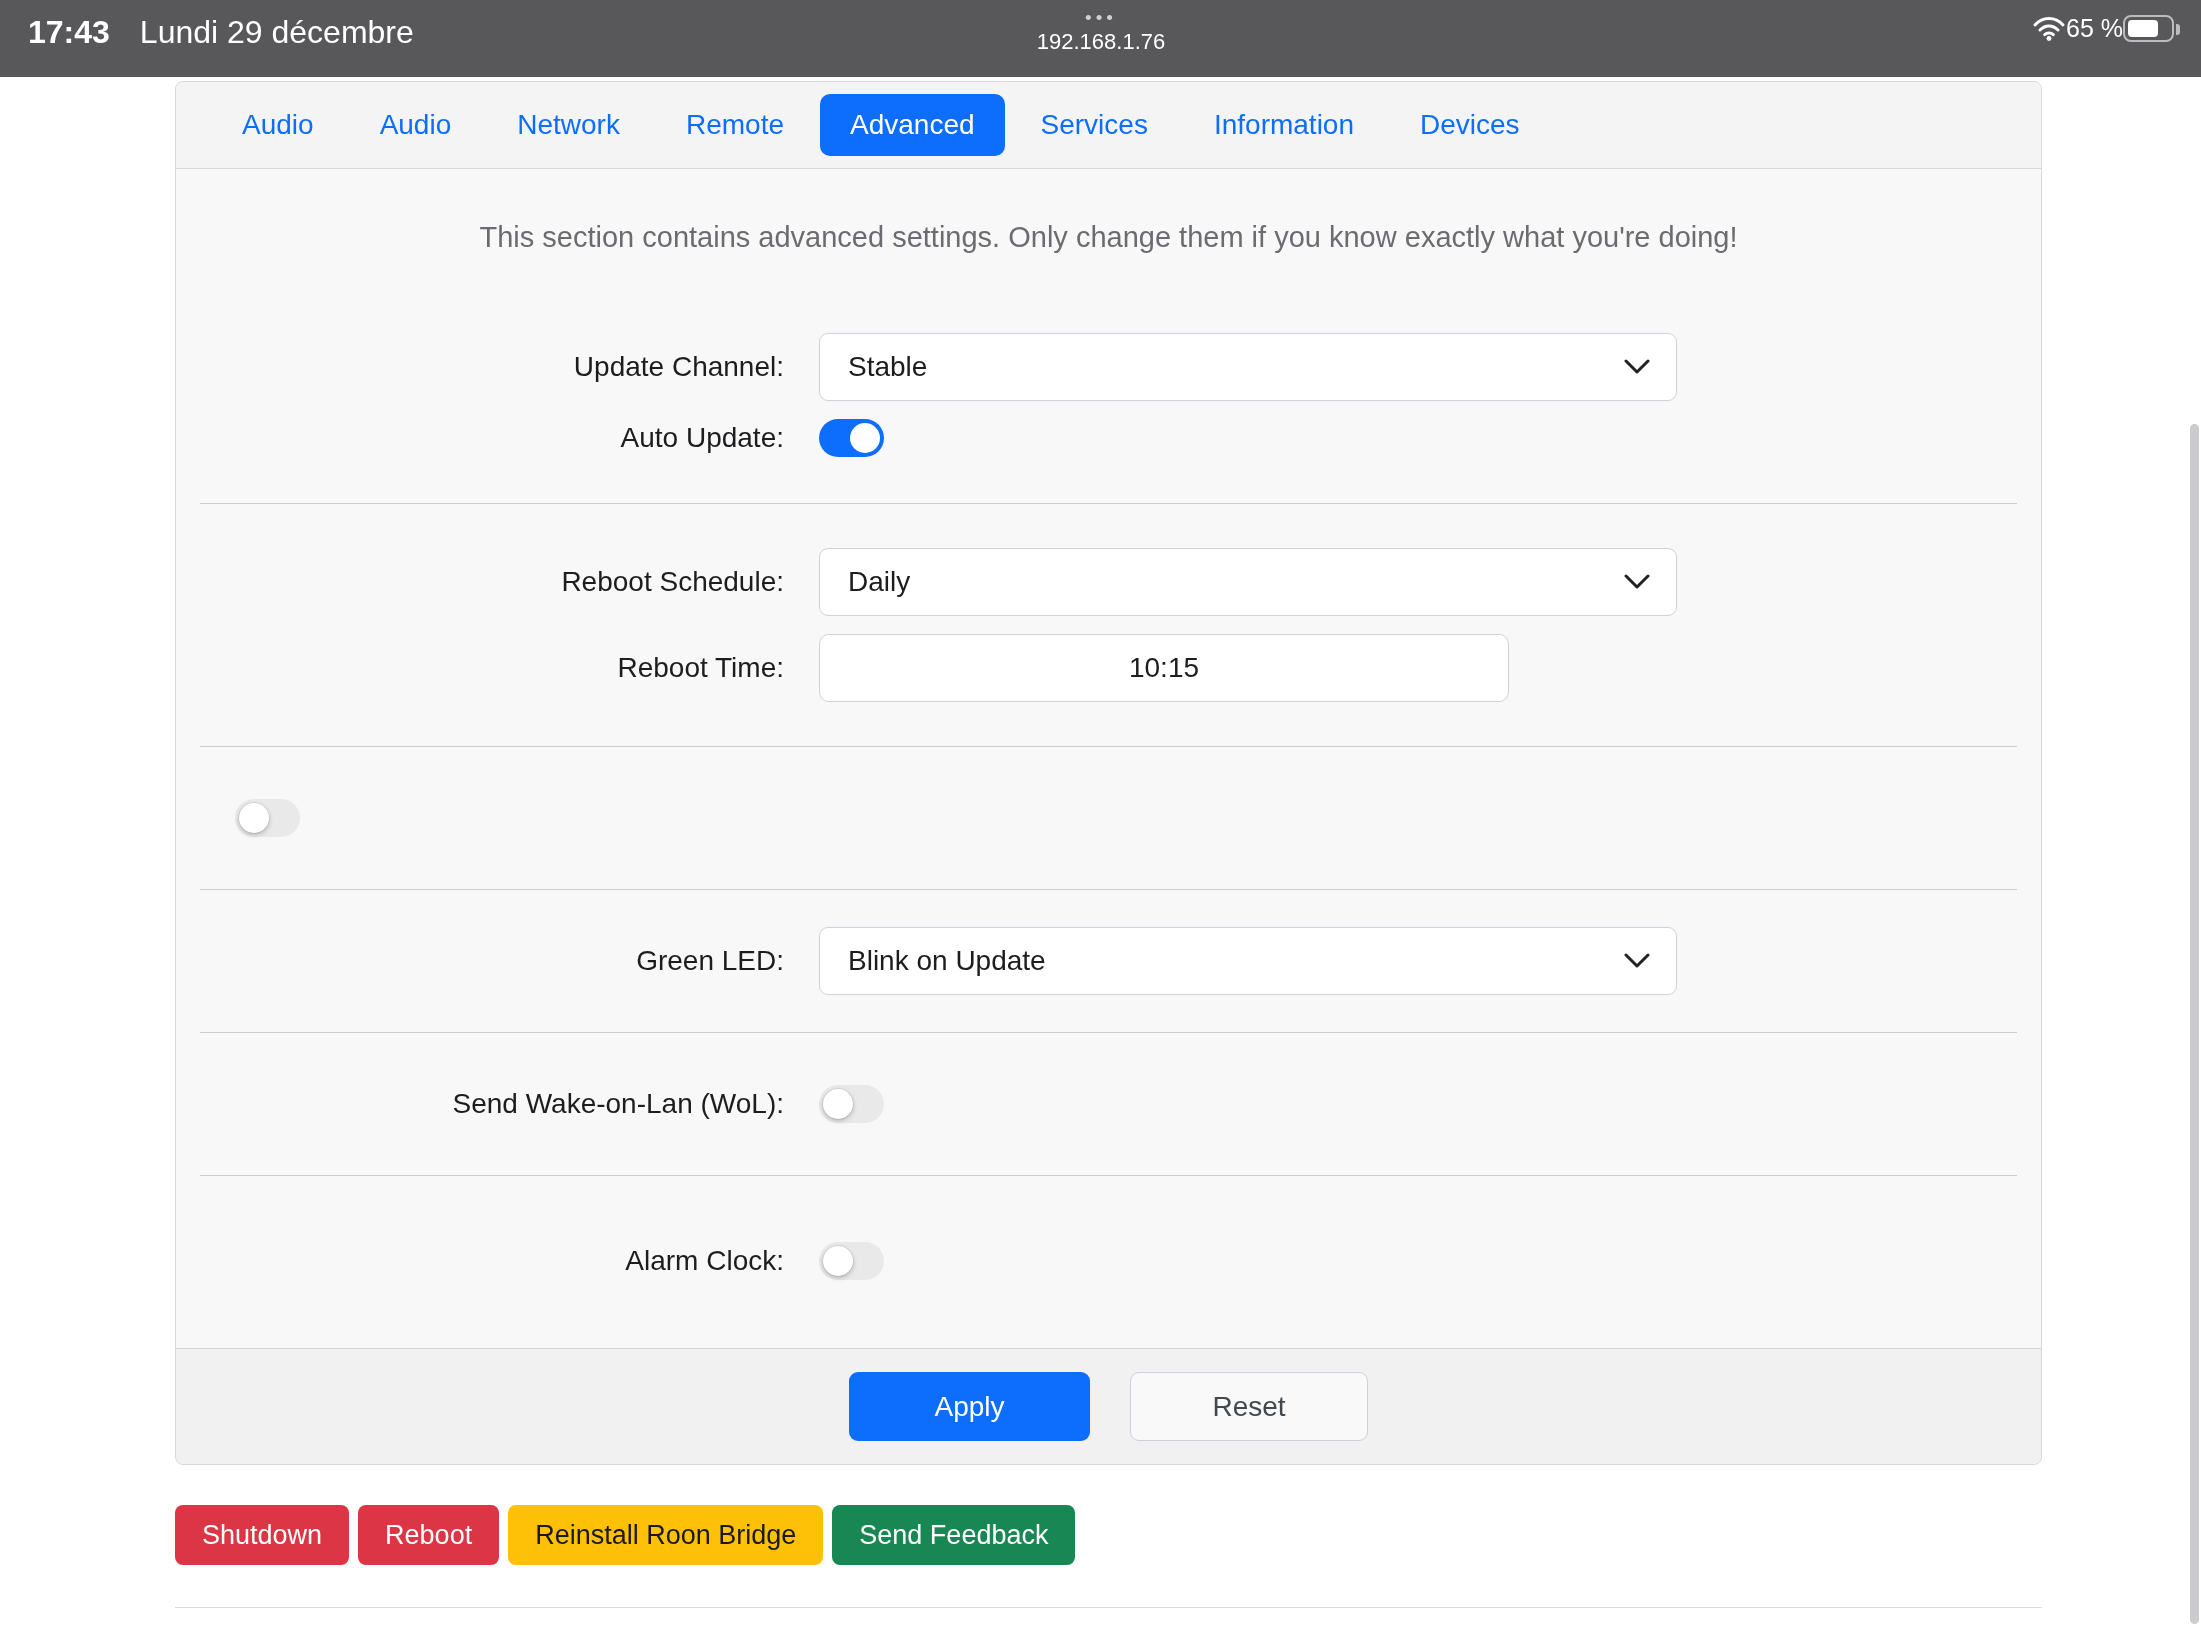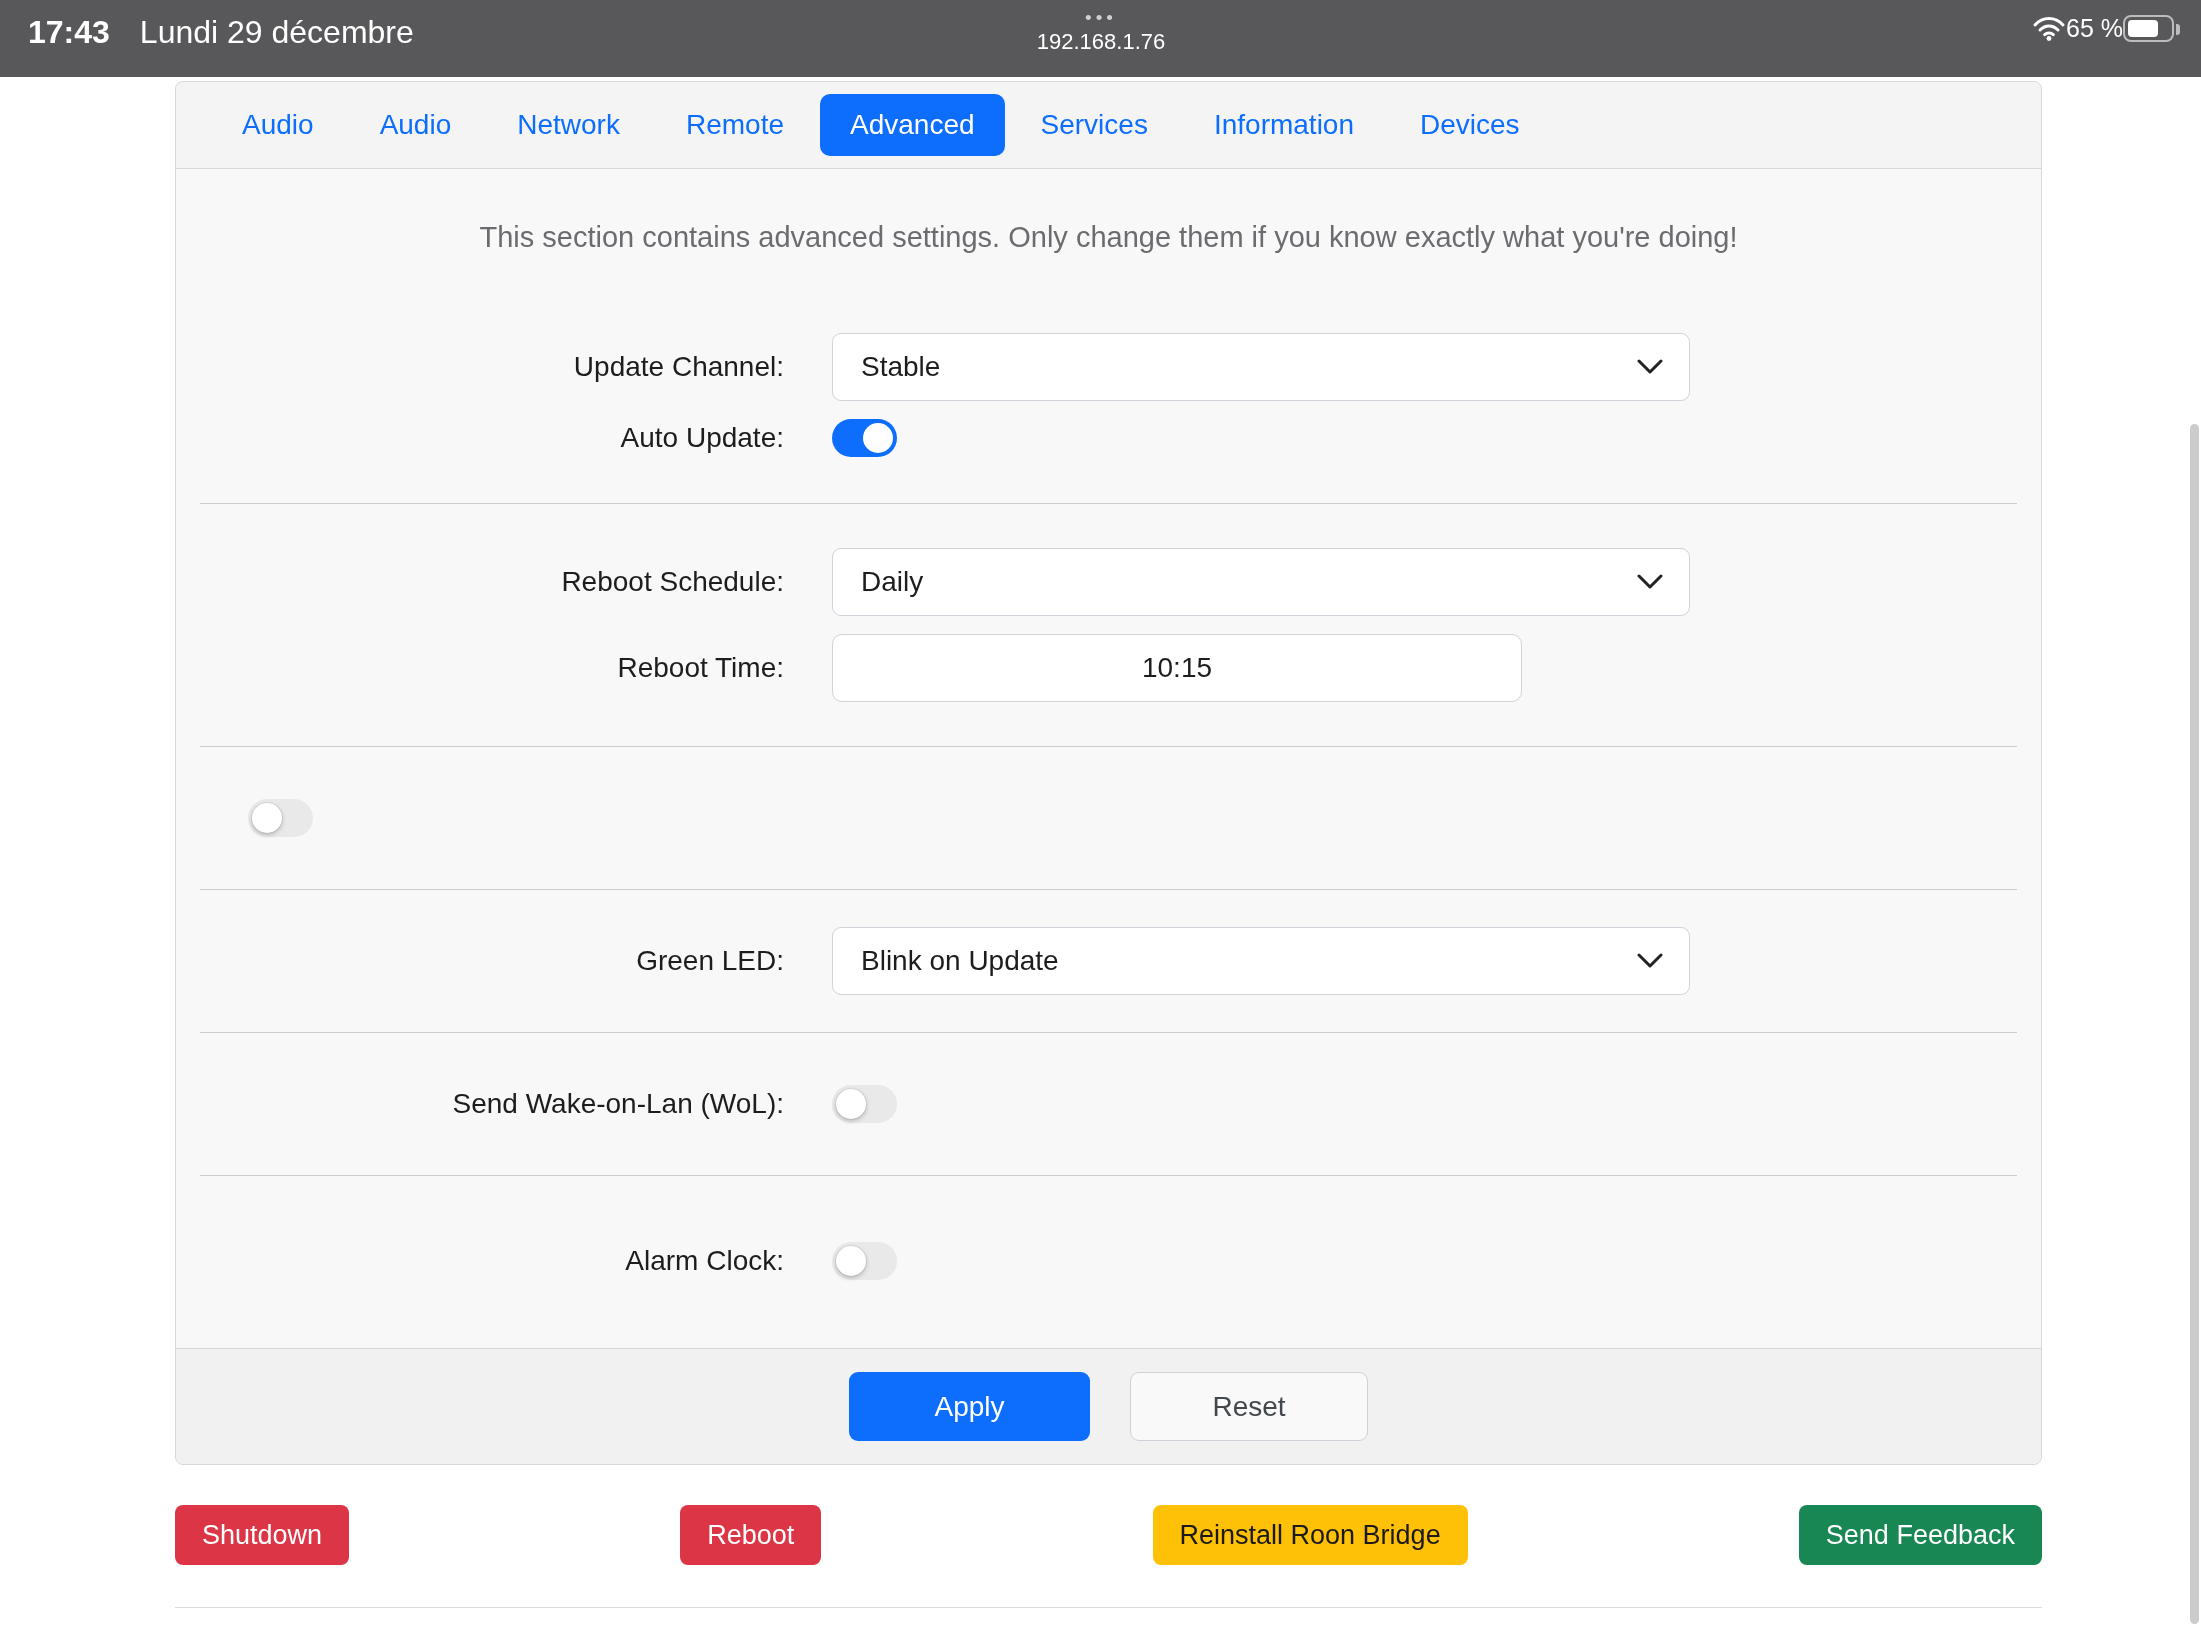--- a/index.html
+++ b/index.html
@@ -69,21 +69,21 @@
 
   .note {
     text-align:center; font-size:29px; color:#6c6c70;
     margin:16px 0 79px 0;
   }
   .frow { display:flex; align-items:center; margin:18px 0; }
   .frow .flabel {
     flex:none; width:584px; text-align:right;
     font-size:28px; color:#1d1d1f;
   }
-  .frow .fcontrol { margin-left:48px; display:flex; align-items:center; }
+  .frow .fcontrol { margin-left:35px; display:flex; align-items:center; }
 
   .select {
     width:858px; height:68px;
     background:#fff; border:1px solid #ced4da; border-radius:9px;
     display:flex; align-items:center;
     padding:0 69px 0 28px;
     font-size:28px; color:#1d1d1f;
     position:relative; cursor:pointer;
   }
   .select .chev { position:absolute; right:26px; top:50%; transform:translateY(-50%); display:flex; }
@@ -119,21 +119,21 @@
     height:69px; border-radius:9px;
     display:flex; align-items:center; justify-content:center;
     cursor:pointer; border:none;
   }
   .btn-apply { background:#0d6efd; color:#fff; width:241px; }
   .btn-reset { background:#f9f9fa; color:#43484d; width:238px; border:1px solid #ccd2d8; }
 
   
   .actions {
     width:1867px; margin:40px 0 0 175px;
-    display:flex; justify-content:space-between; gap:16px;
+    display:flex; justify-content:flex-start; gap:9px;
   }
   .action-btn {
     height:60px; padding:0 27px;
     border:none; border-radius:8px;
     font-size:27px; font-family:inherit; cursor:pointer;
     display:flex; align-items:center; justify-content:center;
     white-space:nowrap;
   }
   .ab-danger { background:#dc3545; color:#fff; }
   .ab-warning { background:#ffc107; color:#1a1a1a; }

